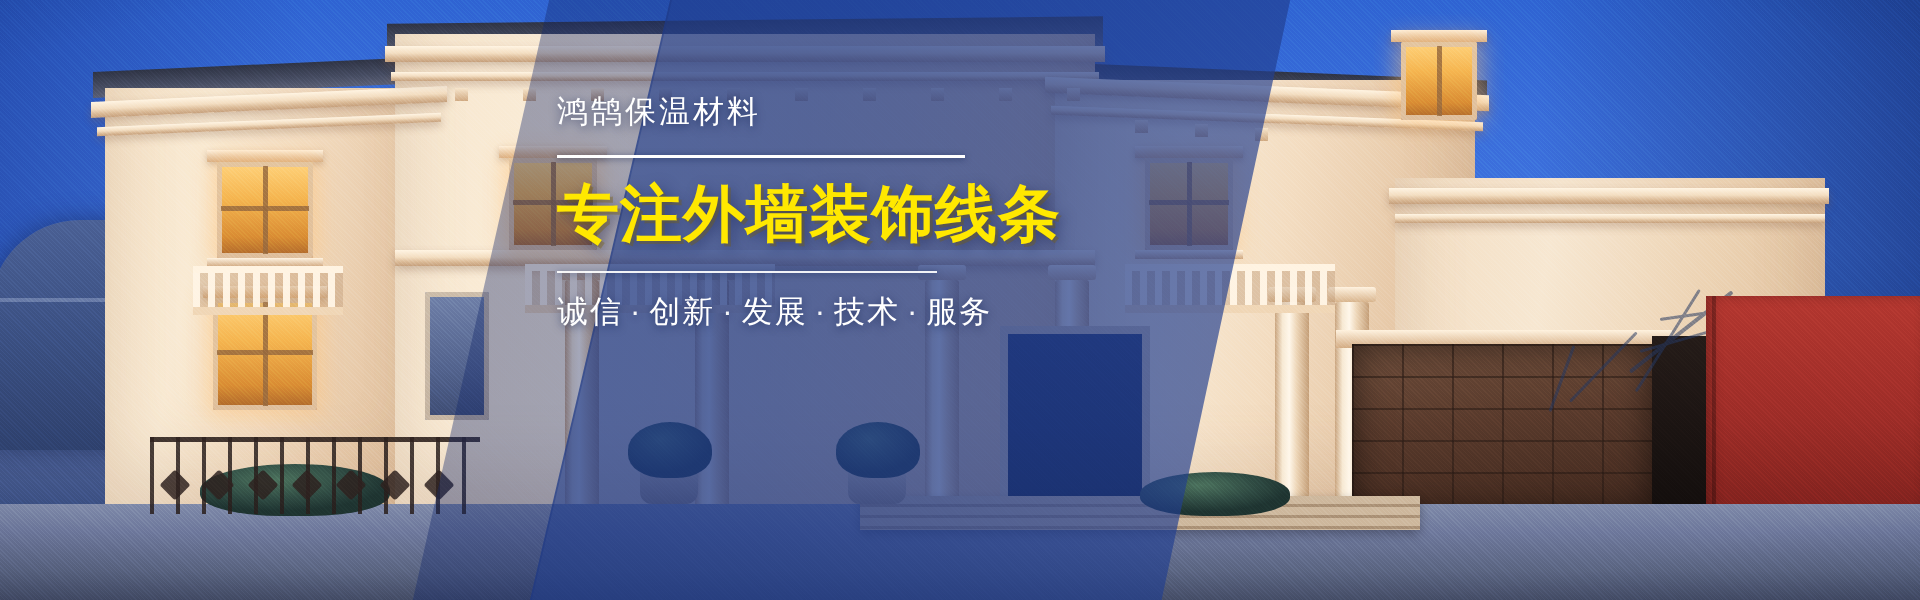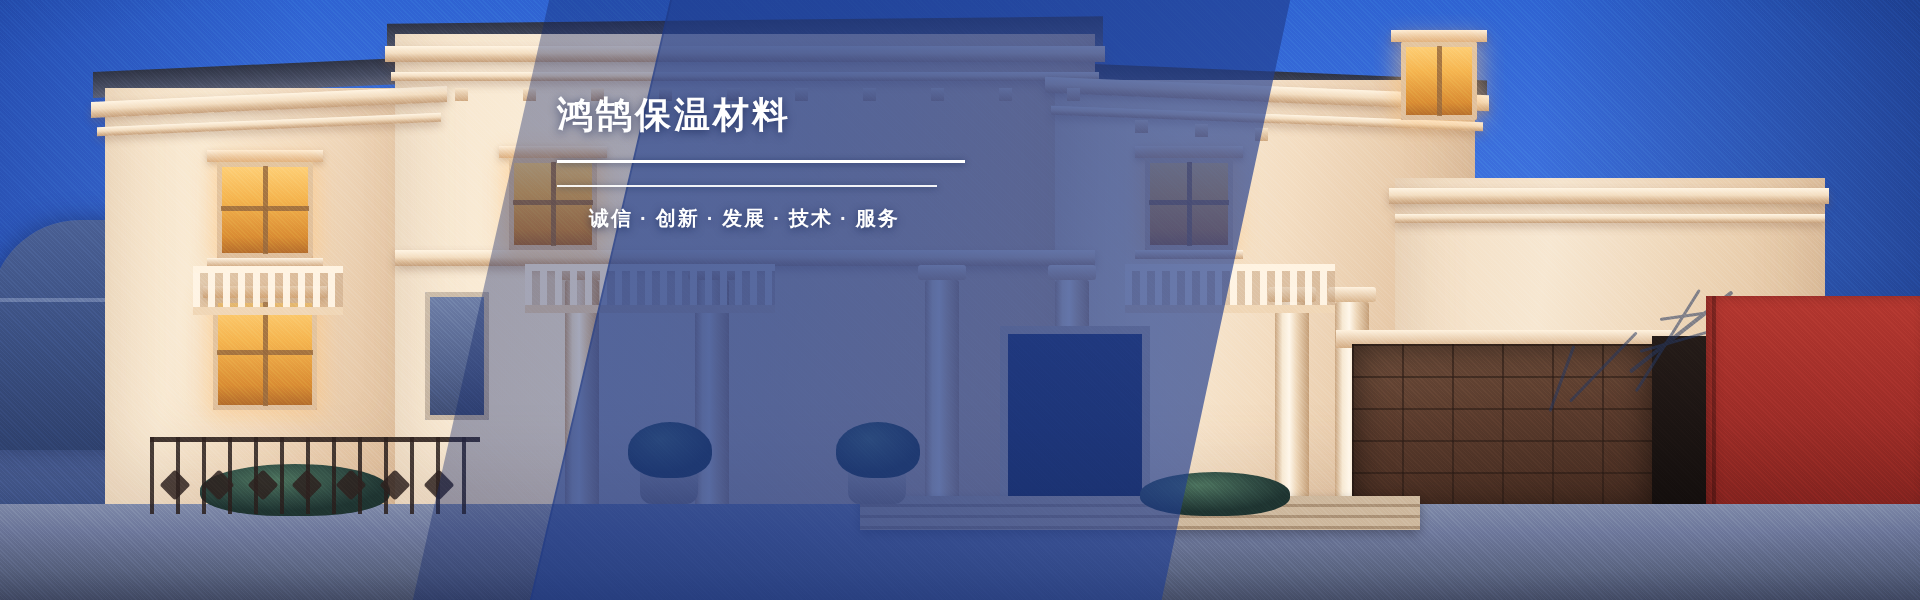--- a/index.html
+++ b/index.html
@@ -192,44 +192,43 @@
     background:linear-gradient(100deg, rgba(18,38,104,.42) 0%, rgba(22,46,120,.30) 100%);
     clip-path:polygon(28.6% 0%, 35.0% 0%, 27.7% 100%, 21.5% 100%);
   }
 
   
   .copy{
     position:absolute;left:557px;top:96px;width:700px;
     z-index:6;
   }
   .brand{
-    font-size:36px;line-height:1.05;color:#ffffff;letter-spacing:3px;
-    font-weight:700;
+    font-size:31px;line-height:1.05;color:#ffffff;letter-spacing:3px;
+    font-weight:400;
     text-shadow:0 2px 10px rgba(10,25,70,.65);
     white-space:nowrap;
   }
   .rule{
     width:408px;height:3px;background:#ffffff;
     margin:26px 0 20px 0;
     box-shadow:0 1px 6px rgba(10,25,70,.55);
   }
   .rule.lower{width:380px;margin:22px 0 18px 0;height:2px;background:rgba(255,255,255,.92);}
   .headline{
     font-size:62px;line-height:1.16;
     font-weight:700;color:#ffe800;letter-spacing:1px;
     white-space:nowrap;
     text-shadow:
       3px 3px 0 rgba(120,95,10,.38),
       5px 5px 14px rgba(20,30,80,.55);
   }
   .tagline{
-    font-size:20px;color:#ffffff;letter-spacing:2px;font-weight:700;
+    font-size:31px;color:#ffffff;letter-spacing:2px;font-weight:400;
     white-space:nowrap;
     text-shadow:0 2px 9px rgba(10,25,70,.60);
-    margin-left:32px;
   }
   .tagline .dot{padding:0 7px;opacity:.95;}
 </style>
 </head>
 <body>
 
 <div class="banner">
 
   <div class="photo">
 
@@ -363,20 +362,21 @@
 
   <div class="scrim-2"></div>
   <div class="scrim"></div>
 
   <div class="copy">
 
     <div class="brand">鸿鹄保温材料</div>
 
     <div class="rule"></div>
 
+    <div class="headline">专注外墙装饰线条</div>
 
     <div class="rule lower"></div>
 
     <div class="tagline">
       <span>诚信</span><span class="dot">·</span><span>创新</span><span class="dot">·</span><span>发展</span><span class="dot">·</span><span>技术</span><span class="dot">·</span><span>服务</span>
     </div>
   </div>
 
 </div>
 

